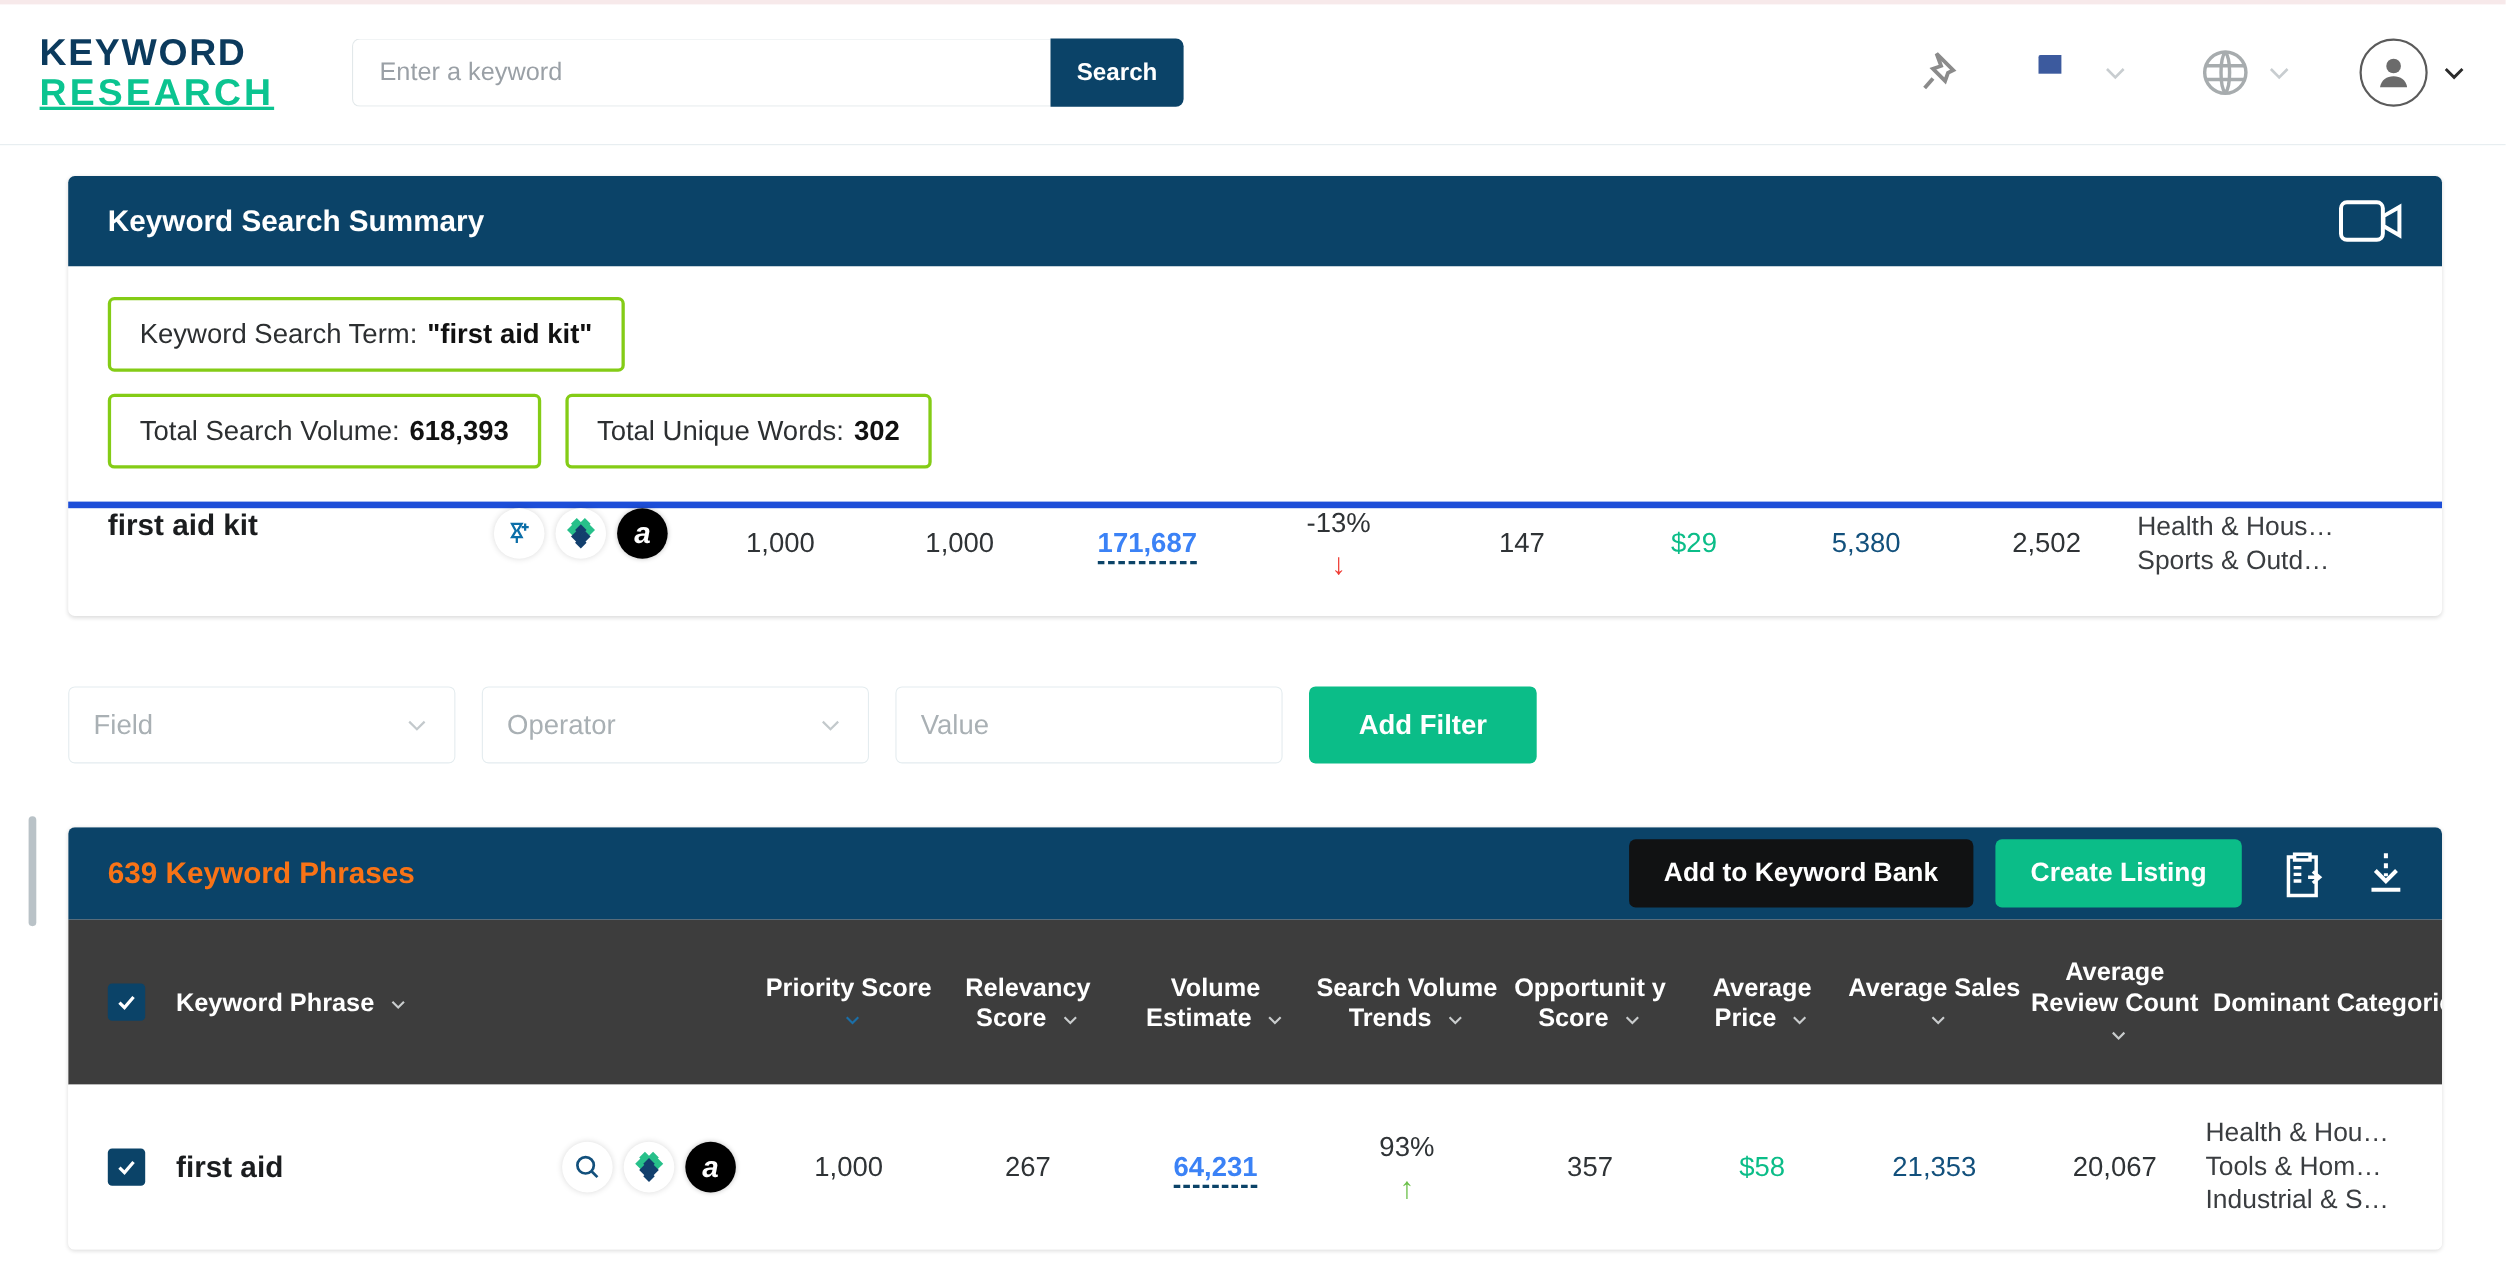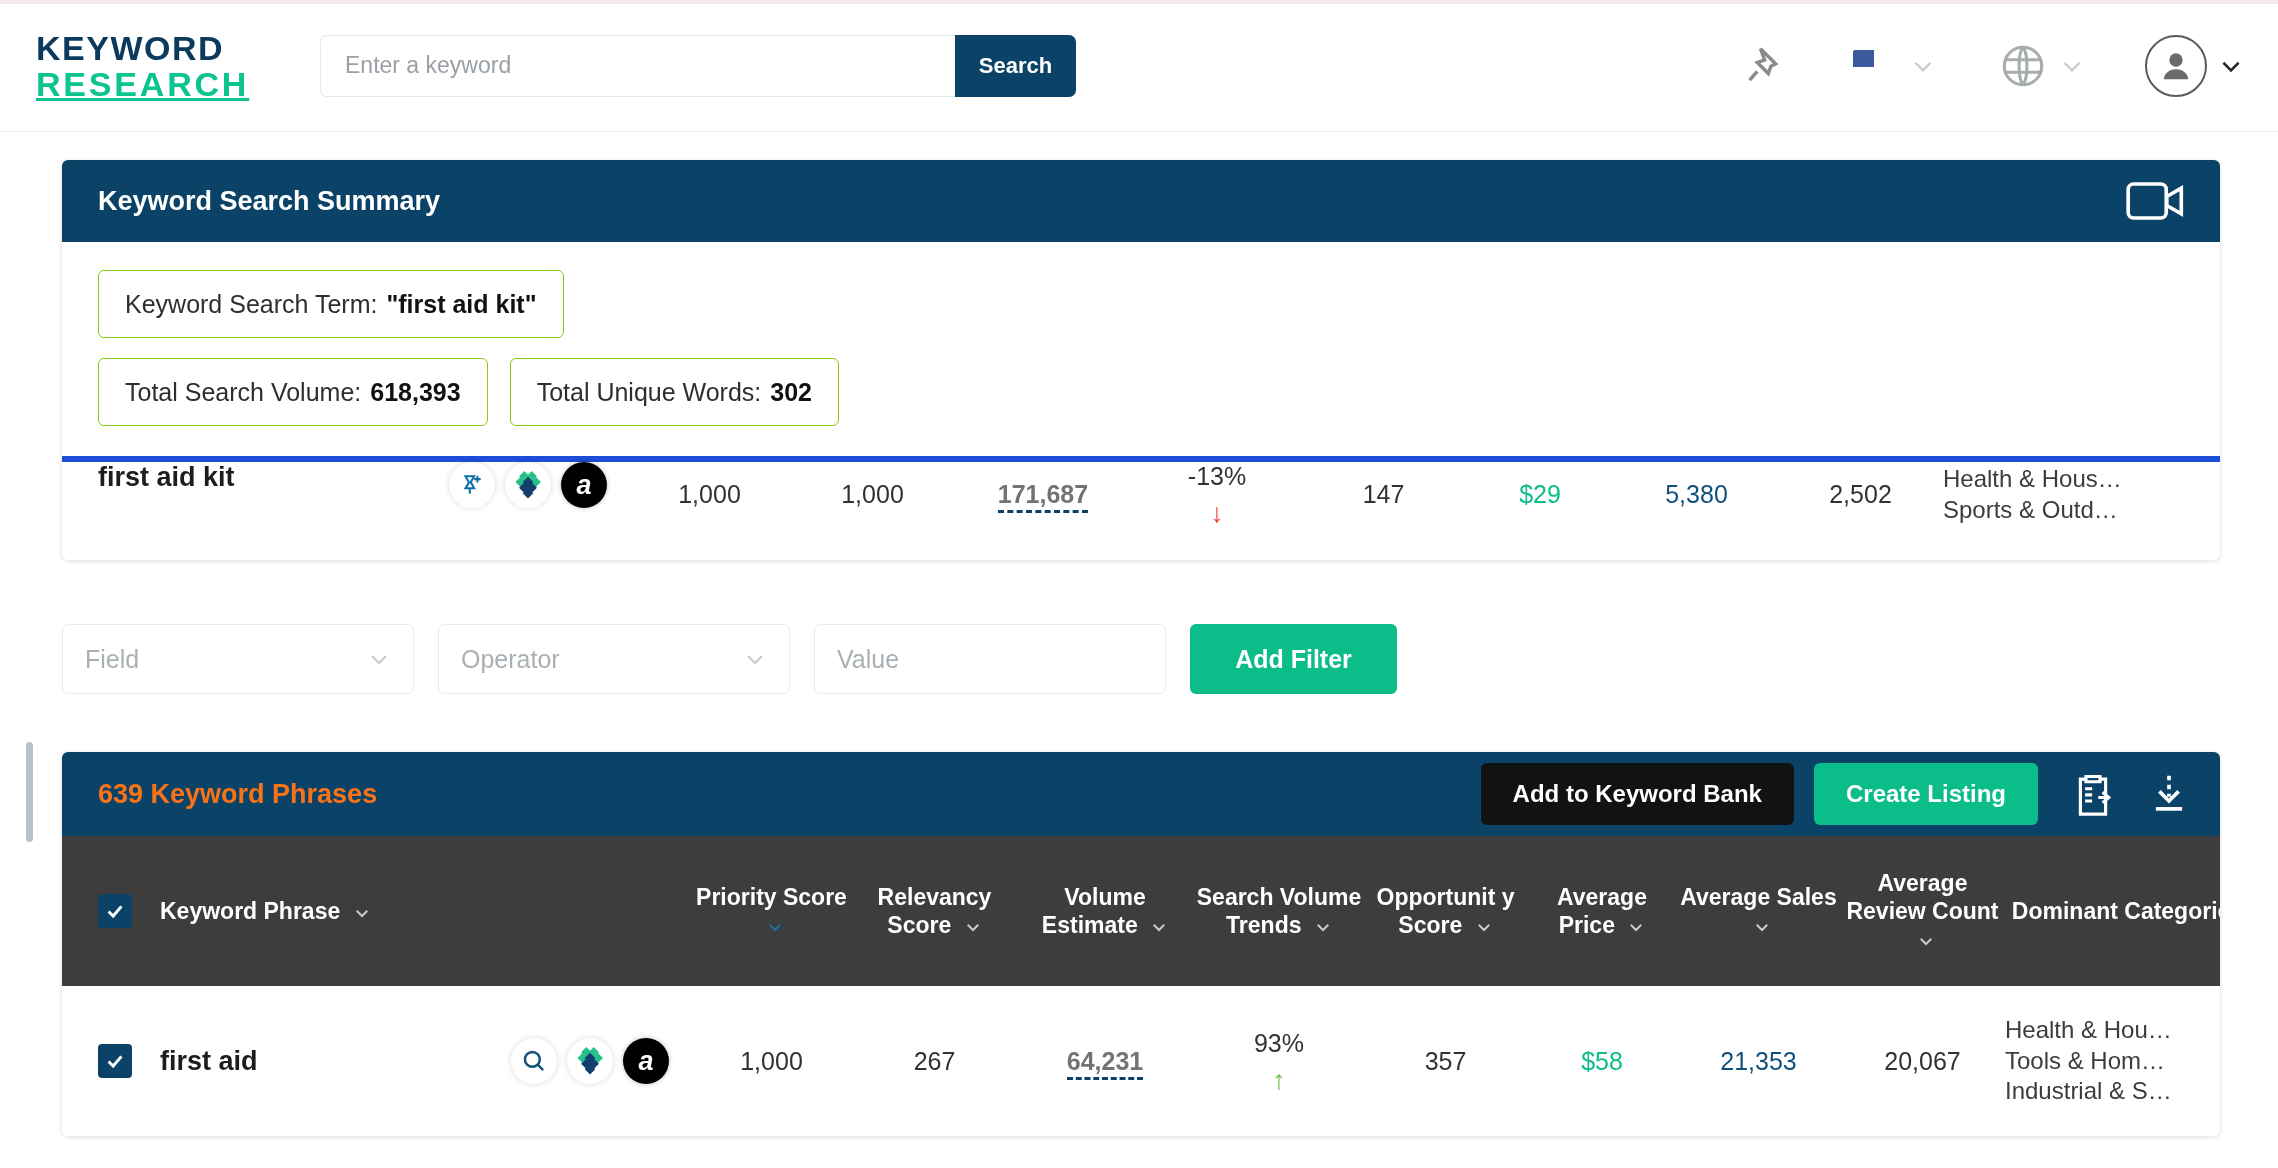--- a/index.html
+++ b/index.html
@@ -83,21 +83,21 @@
     height: 82px; background:#0b4368; border-radius:6px 6px 0 0;
     display:flex; align-items:center; padding: 0 36px;
   }
   .panel-head .title { color:#fff; font-size: 27px; font-weight: 700; }
   .video-icon { margin-left:auto; width:58px; height:40px; }
 
   .summary-body { padding: 28px 0 0 0; }
   .chipline { padding: 0 36px; }
   .chip {
     display:inline-flex; align-items:center; height: 68px;
-    border: 1px solid #84cc16; border-radius: 6px;
+    border: 3px solid #84cc16; border-radius: 6px;
     padding: 0 26px; font-size: 25px; color: #2c2f31;
     background:#fff;
   }
   .chip b { font-weight: 700; color:#111; margin-left: 9px; }
   .chip-row2 { padding: 0 36px; margin-top: 20px; display:flex; gap: 22px; }
 
   .kw-row {
     margin-top: 30px; border-top: 6px solid #1d4ed8;
     height: 104px; display:flex; align-items:flex-start; padding: 0 36px;
   }
@@ -111,21 +111,21 @@
   .badges { display:flex; align-items:center; gap: 10px; }
   .badge {
     width: 46px; height: 46px; border-radius:50%; background:#fff;
     box-shadow: 0 0 6px rgba(0,0,0,.15);
     display:flex; align-items:center; justify-content:center;
   }
   .badge.amz { background:#000; box-shadow:0 0 5px rgba(0,0,0,.25); }
   .amz-a { color:#fff; font-size: 27px; font-weight:700; font-style:italic; line-height:1; }
 
   .num-link {
-    color:#737373; font-weight:700;
+    color:#3b82f6; font-weight:700;
     border-bottom: 3px dashed #0b4368; padding-bottom: 2px;
   }
   .green { color:#0bbd88; }
   .navy { color:#12507c; }
   .cats { font-size: 24px; color:#3a3d40; line-height: 1.28; text-align:left; }
 
   .trend { display:inline-flex; align-items:center; gap:9px;flex-direction:column; }
   .arrow-d { color:#ef3e36; font-size: 27px; font-weight:700; line-height:1; }
   .arrow-u { color:#6cc04a; font-size: 27px; font-weight:700; line-height:1; }
 

